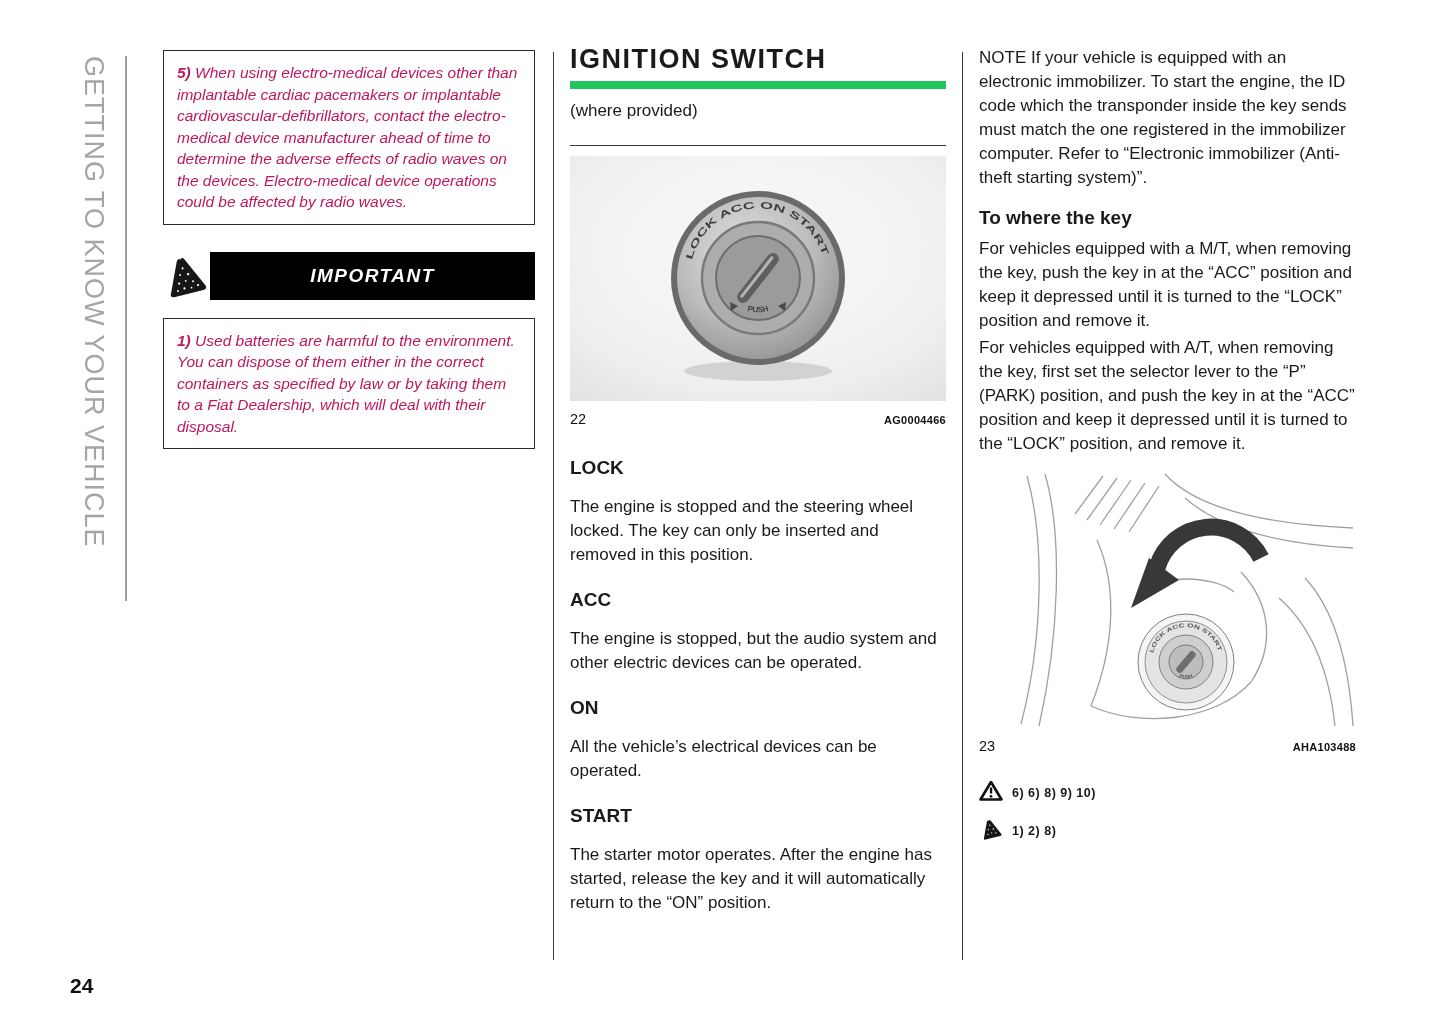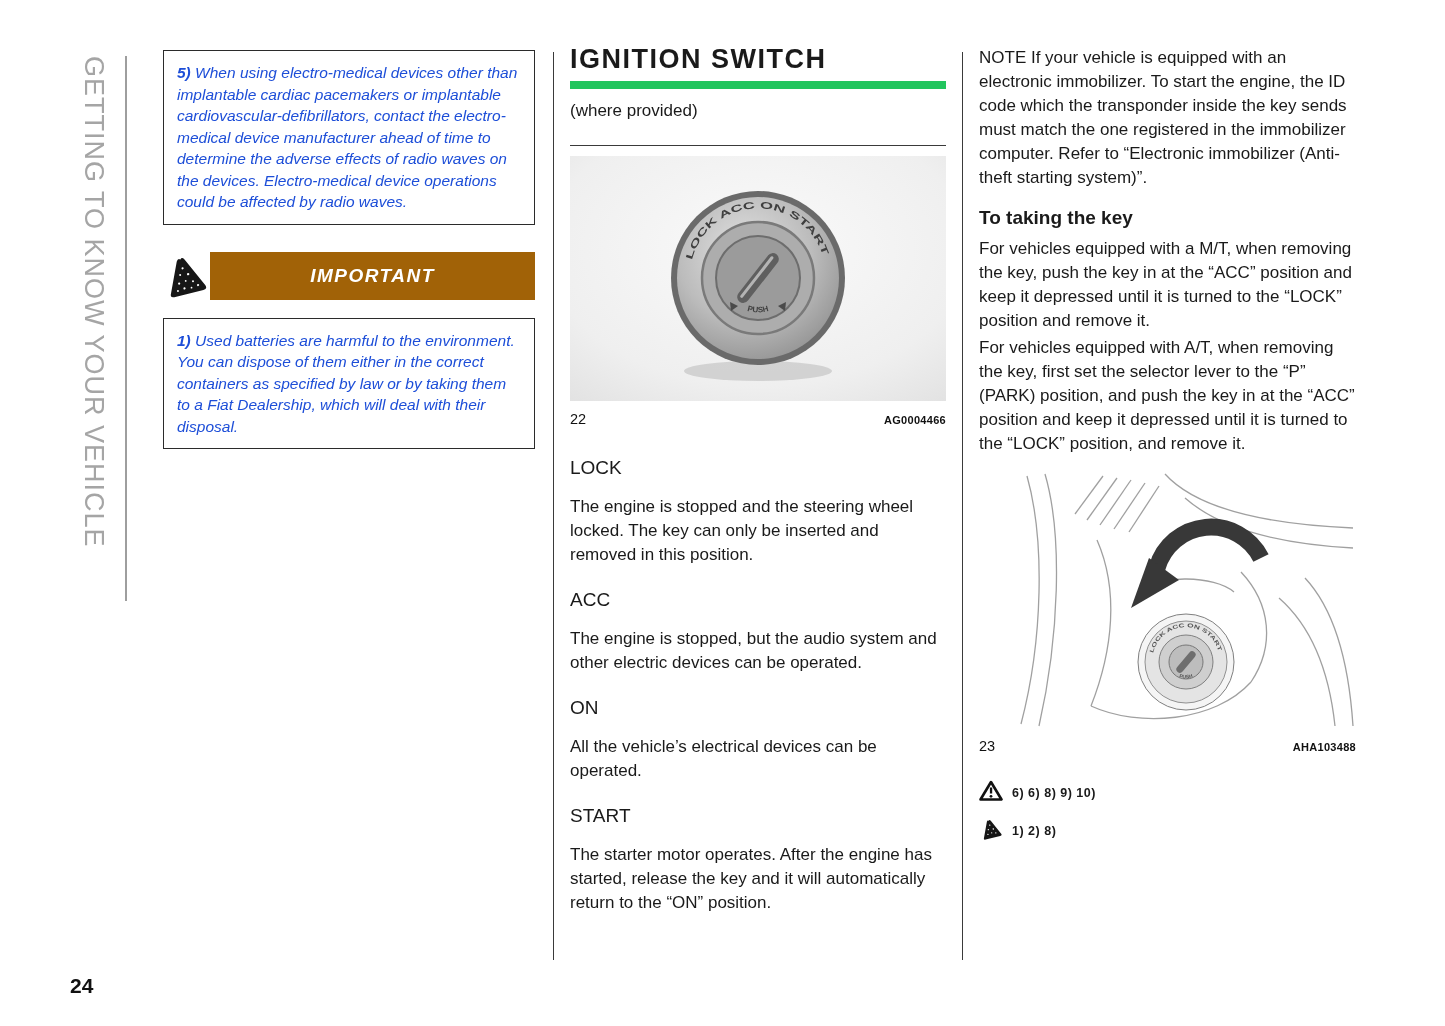--- a/index.html
+++ b/index.html
@@ -19,39 +19,39 @@
   
   .vdiv { position:absolute; top:52px; width:1px; height:908px; background:#3a3a3a; }
   .vdiv.d1 { left:553px; } .vdiv.d2 { left:962px; }
 
   
   .col-left   { position:absolute; left:163px; top:50px; width:372px; }
   .col-center { position:absolute; left:570px; top:44px; width:376px; }
   .col-right  { position:absolute; left:979px; top:46px; width:377px; }
 
   
-  .note-box { border:1px solid #2b2b2b; padding:11px 13px; font-style:italic; font-size:15.5px; line-height:21.5px; color:#1d4ed8; }
+  .note-box { border:1px solid #2b2b2b; padding:11px 13px; font-style:italic; font-size:15.5px; line-height:21.5px; color:#be185d; }
   .note-box .ref { font-weight:bold; }
   .important-row { display:flex; align-items:center; margin-top:27px; }
   .important-iconwrap { flex:0 0 47px; display:flex; align-items:center; justify-content:flex-start; }
-  .important-bar { flex:1; background:#a16207; height:48px; display:flex; align-items:center; justify-content:center; }
+  .important-bar { flex:1; background:#000000; height:48px; display:flex; align-items:center; justify-content:center; }
   .important-text { color:#ffffff; font-weight:bold; font-style:italic; font-size:19px; letter-spacing:1.5px; }
   .note-box.second { margin-top:18px; }
 
   
   .main-title { font-size:27px; font-weight:bold; letter-spacing:1.5px; padding-bottom:6px; border-bottom:8px solid #22c55e; }
   .subtitle { margin-top:12px; font-size:17px; }
   .thin-rule { margin-top:24px; border-top:1px solid #3a3a3a; }
   .figure-photo { margin-top:10px; line-height:0; }
   .fig-caption { display:flex; justify-content:space-between; align-items:baseline; margin-top:10px; }
   .fig-num { font-size:14.5px; color:#111; }
   .fig-code { font-size:11px; font-weight:bold; letter-spacing:0.3px; color:#111; }
   .section { margin-top:22px; }
   .section.first { margin-top:30px; }
-  .section h2 { font-size:19px; font-weight:normal; }
+  .section h2 { font-size:19px; font-weight:bold; }
   .section p { margin-top:16px; font-size:17px; line-height:24px; }
 
   
   .para { font-size:17px; line-height:24px; }
   .remove-heading { margin-top:17px; font-size:19px; font-weight:bold; }
   .para.mt { margin-top:8px; }
   .para.at { margin-top:3px; }
   .figure-draw { margin-top:14px; line-height:0; }
   .refs-row { display:flex; align-items:center; gap:9px; margin-top:26px; }
   .refs-row.second { margin-top:12px; }
@@ -167,21 +167,21 @@
     </div>
     <div class="section">
       <h2>START</h2>
       <p>The starter motor operates. After the engine has started, release the key and it will automatically return to the “ON” position.</p>
     </div>
   </section>
 
   <section class="col-right">
     <p class="para">NOTE  If your vehicle is equipped with an electronic immobilizer. To start the engine, the ID code which the transponder inside the key sends must match the one registered in the immobilizer computer. Refer to “Electronic immobilizer (Anti-theft starting system)”.</p>
 
-    <h2 class="remove-heading">To taking the key</h2>
+    <h2 class="remove-heading">To where the key</h2>
     <p class="para mt">For vehicles equipped with a M/T, when removing the key, push the key in at the “ACC” position and keep it depressed until it is turned to the “LOCK” position and remove it.</p>
     <p class="para at">For vehicles equipped with A/T, when removing the key, first set the selector lever to the “P” (PARK) position, and push the key in at the “ACC” position and keep it depressed until it is turned to the “LOCK” position, and remove it.</p>
 
     <div class="figure-draw">
       <svg width="377" height="258" viewBox="0 0 377 258" aria-hidden="true">
         <defs>
           <path id="arc23" d="M 174 183 A 34 34 0 0 1 240 183" fill="none"></path>
           <path id="push23" d="M 200 207 A 17 17 0 0 0 214 207" fill="none"></path>
         </defs>
         <rect width="377" height="258" fill="#ffffff"></rect>

